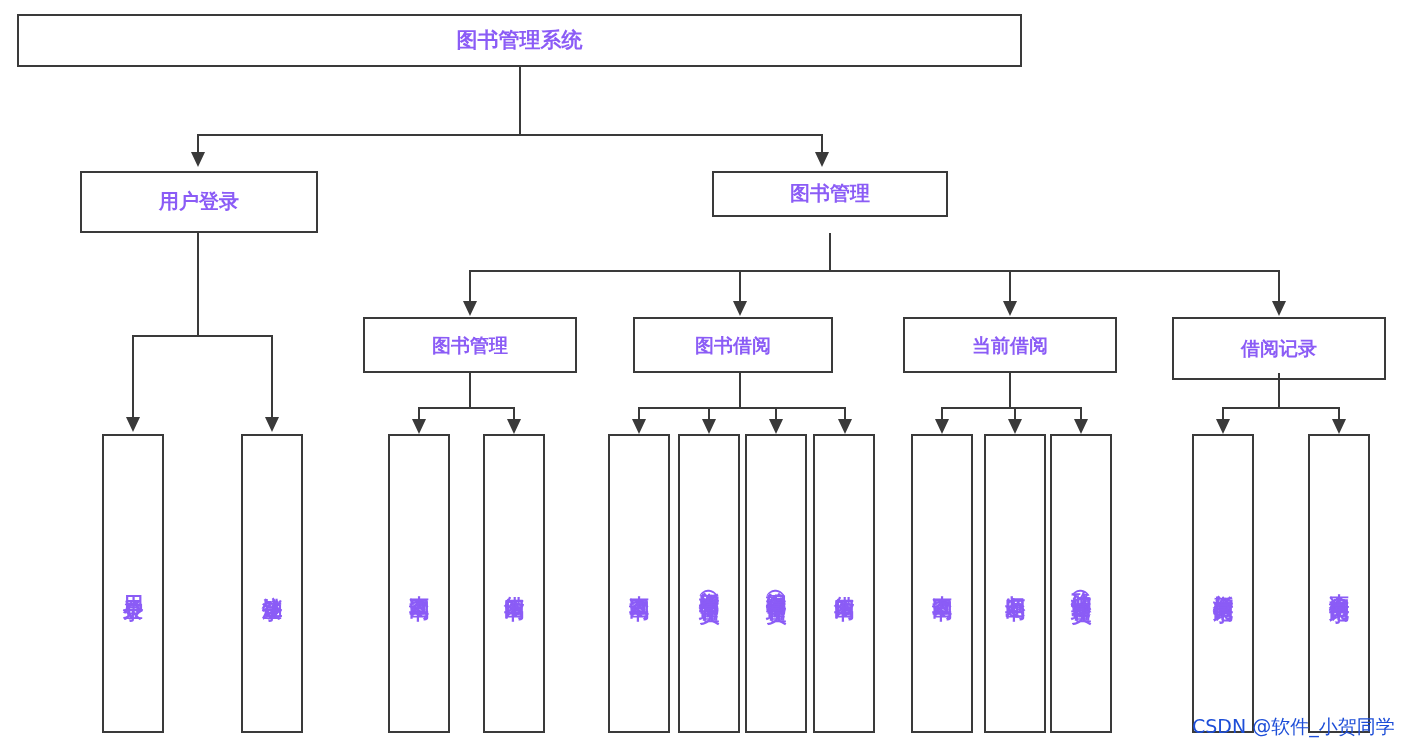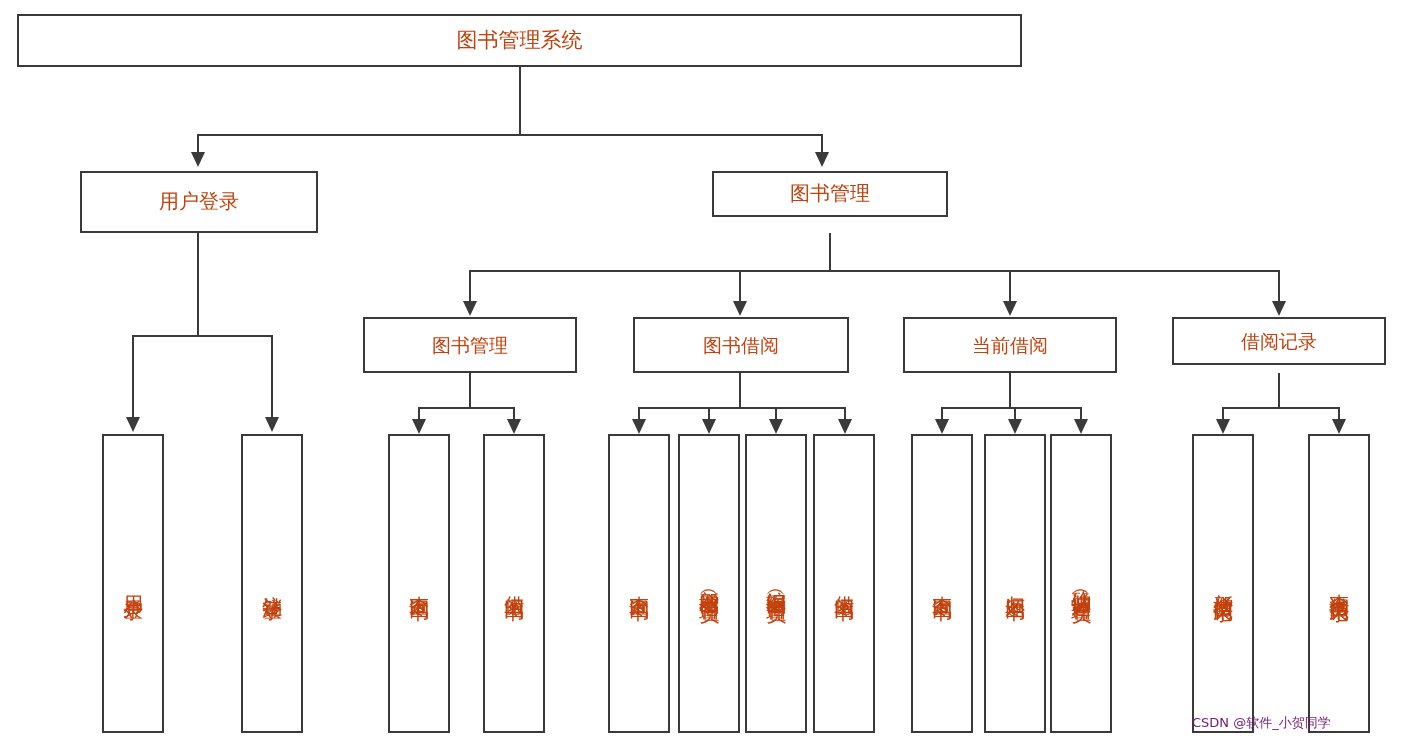--- a/index.html
+++ b/index.html
@@ -17,26 +17,27 @@
     background: #ffffff;
     overflow: hidden;
   }
 
   
   .node {
     position: absolute;
     box-sizing: border-box;
     border: 2px solid #3a3a3a;
     background: #ffffff;
-    color: #c2410c;
+    color: #8b5cf6;
     display: flex;
     align-items: center;
     justify-content: center;
     text-align: right;
     line-height: 1.08;
+    font-weight: bold;
   }
   .node.root {
     font-size: 21px;
   }
   .node.lvl1 {
     font-size: 20px;
   }
   .node.lvl2 {
     font-size: 19px;
   }
@@ -74,22 +75,22 @@
     width: 0;
     height: 0;
     border-left: 7px solid transparent;
     border-right: 7px solid transparent;
     border-top: 15px solid #3a3a3a;
   }
 
   
   .watermark {
     position: absolute;
-    font-size: 13px;
-    color: #701a75;
+    font-size: 19px;
+    color: #1d4ed8;
     white-space: nowrap;
     user-select: none;
   }
 </style>
 </head>
 <body>
 
 <div id="canvas">
 
   <div class="node root" style="left:17px; top:14px; width:1005px; height:53px;">
@@ -128,27 +129,27 @@
 
   <div class="vline" style="left:1009px; top:270px; height:32px;"></div>
   <div class="arrow" style="left:1003px; top:301px;"></div>
 
   <div class="vline" style="left:1278px; top:270px; height:32px;"></div>
   <div class="arrow" style="left:1272px; top:301px;"></div>
 
   <div class="node lvl2" style="left:363px; top:317px; width:214px; height:56px;">
     <span>图书管理</span>
   </div>
-  <div class="node lvl2" style="left:633px; top:317px; width:216px; height:56px;">
+  <div class="node lvl2" style="left:633px; top:317px; width:200px; height:56px;">
     <span>图书借阅</span>
   </div>
   <div class="node lvl2" style="left:903px; top:317px; width:214px; height:56px;">
     <span>当前借阅</span>
   </div>
-  <div class="node lvl2" style="left:1172px; top:317px; width:214px; height:48px;">
+  <div class="node lvl2" style="left:1172px; top:317px; width:214px; height:63px;">
     <span>借阅记录</span>
   </div>
 
   <div class="vline" style="left:469px; top:373px; width:2px; height:36px;"></div>
   <div class="hline" style="left:418px; top:407px; width:97px;"></div>
   <div class="vline" style="left:418px; top:407px; height:12px;"></div>
   <div class="arrow" style="left:412px; top:419px;"></div>
   <div class="vline" style="left:513px; top:407px; height:12px;"></div>
   <div class="arrow" style="left:507px; top:419px;"></div>
 

